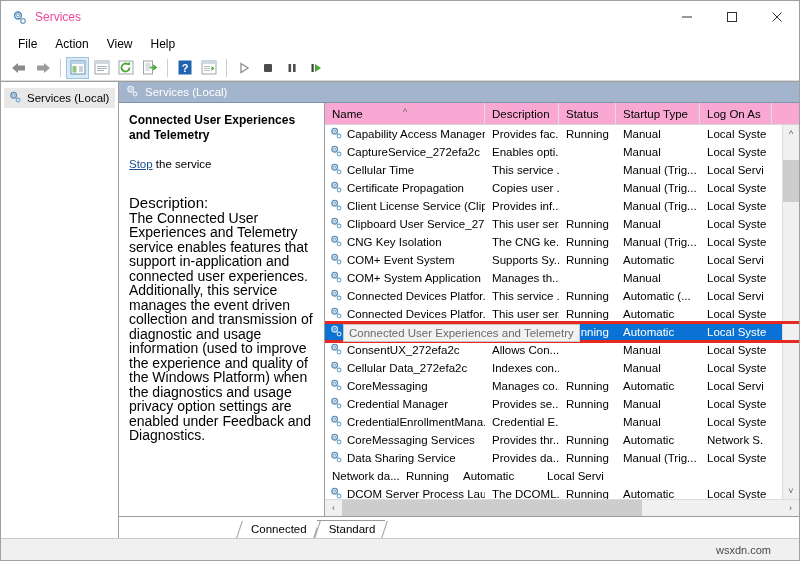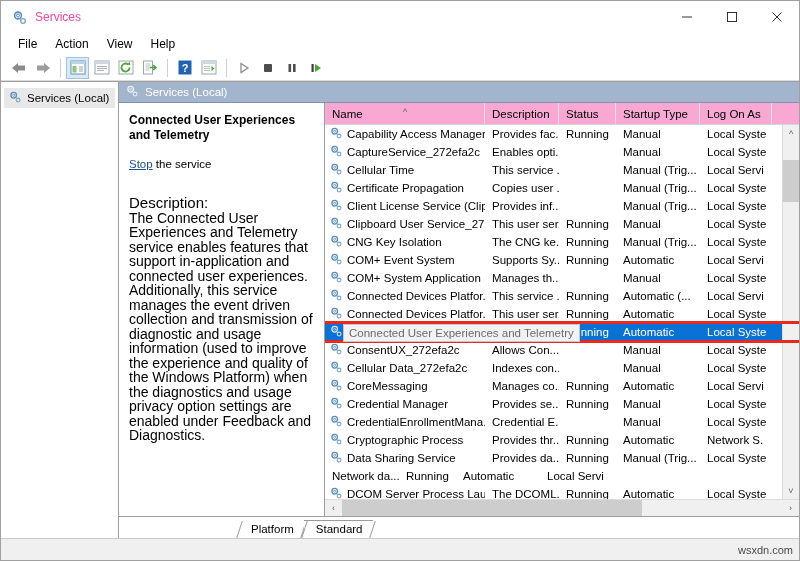--- a/index.html
+++ b/index.html
@@ -372,21 +372,21 @@
     background: #f0f0f0;
     border-top: 1px solid #c8c8c8;
     display: flex;
     align-items: center;
     justify-content: flex-end;
     position: relative;
   }
   .watermark {
     font-size: 11px;
     color: #4a4a4a;
-    padding-right: 6px;
+    padding-right: 28px;
     background: #f0f0f0;
     font-family: "Liberation Sans", sans-serif;
   }
 </style>
 </head>
 <body>
 
 <div class="window">
 
   <div class="titlebar">
@@ -812,21 +812,21 @@
                   <div class="cell col-start">Manual</div>
                   <div class="cell col-logon">Local Syste</div>
                 </div>
                 <div class="row">
                   <div class="cell name col-name">
                     <span class="svc-ico"><svg width="14" height="14" viewBox="0 0 16 16">
                         <circle cx="6.5" cy="6" r="3.2" fill="none" stroke="#5b8fb9" stroke-width="1.5"></circle>
                         <circle cx="6.5" cy="6" r="1.2" fill="#fff" stroke="#5b8fb9" stroke-width=".9"></circle>
                         <circle cx="11.5" cy="11.5" r="2.2" fill="none" stroke="#6fa3c7" stroke-width="1.2"></circle>
                       </svg></span>
-                    <span>Cryptographic Process</span>
+                    <span>CoreMessaging Services</span>
                   </div>
                   <div class="cell col-desc">Provides thr...</div>
                   <div class="cell col-status">Running</div>
                   <div class="cell col-start">Automatic</div>
                   <div class="cell col-logon">Network S.</div>
                 </div>
                 <div class="row">
                   <div class="cell name col-name">
                     <span class="svc-ico"><svg width="14" height="14" viewBox="0 0 16 16">
                         <circle cx="6.5" cy="6" r="3.2" fill="none" stroke="#5b8fb9" stroke-width="1.5"></circle>
@@ -880,21 +880,21 @@
             </div>
             <div class="arrow">›</div>
           </div>
 
         </div>
       </div>
 
       <div class="tabstrip">
         <div class="tabs-inner">
           <div class="tab">
-            <span>Platform</span>
+            <span>Connected</span>
           </div>
           <div class="tab selected">
             <span>Standard</span>
           </div>
         </div>
       </div>
 
     </div>
   </div>
 

